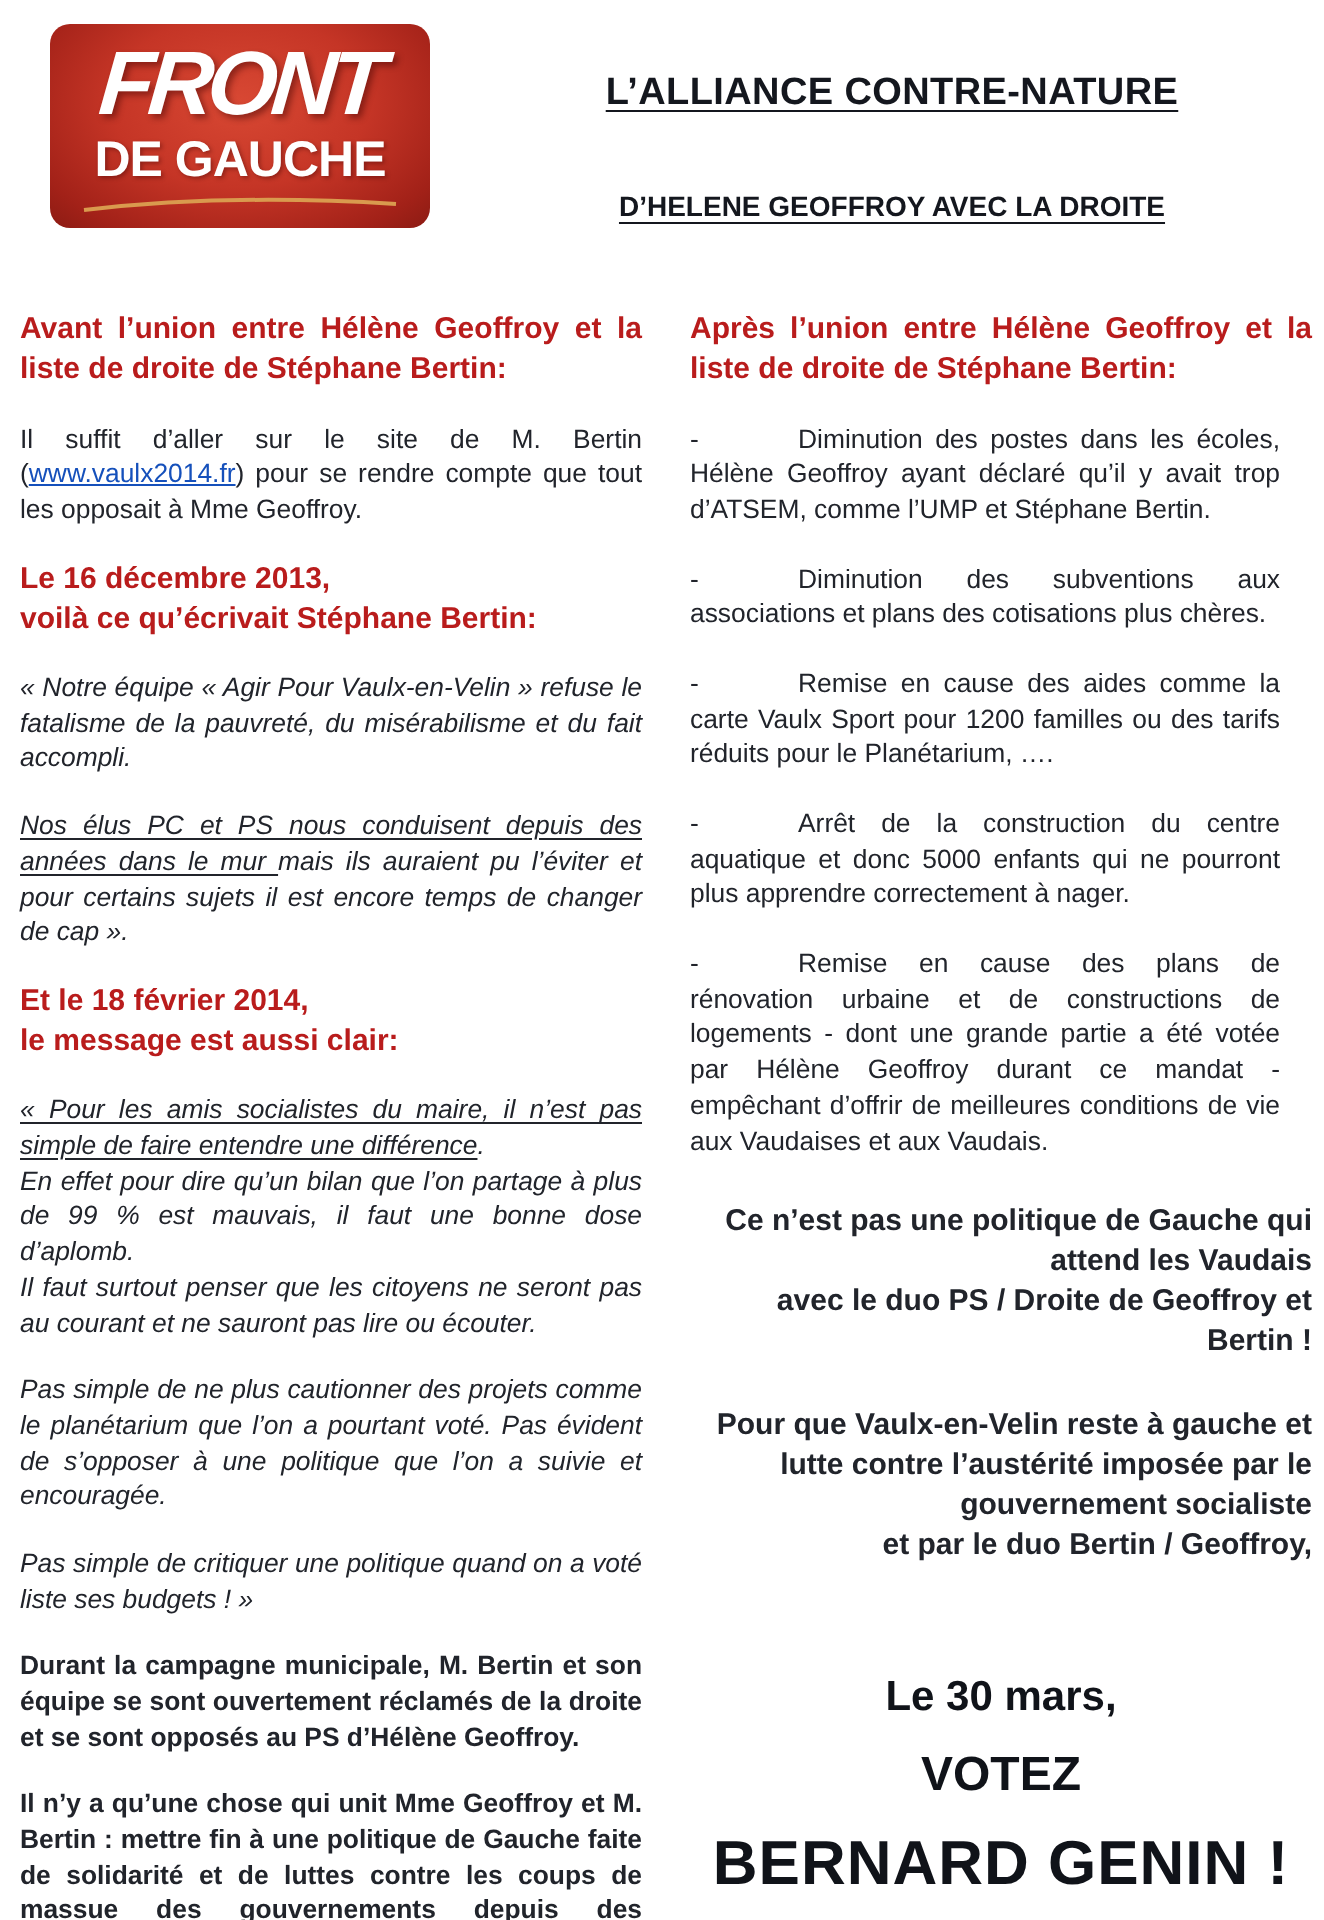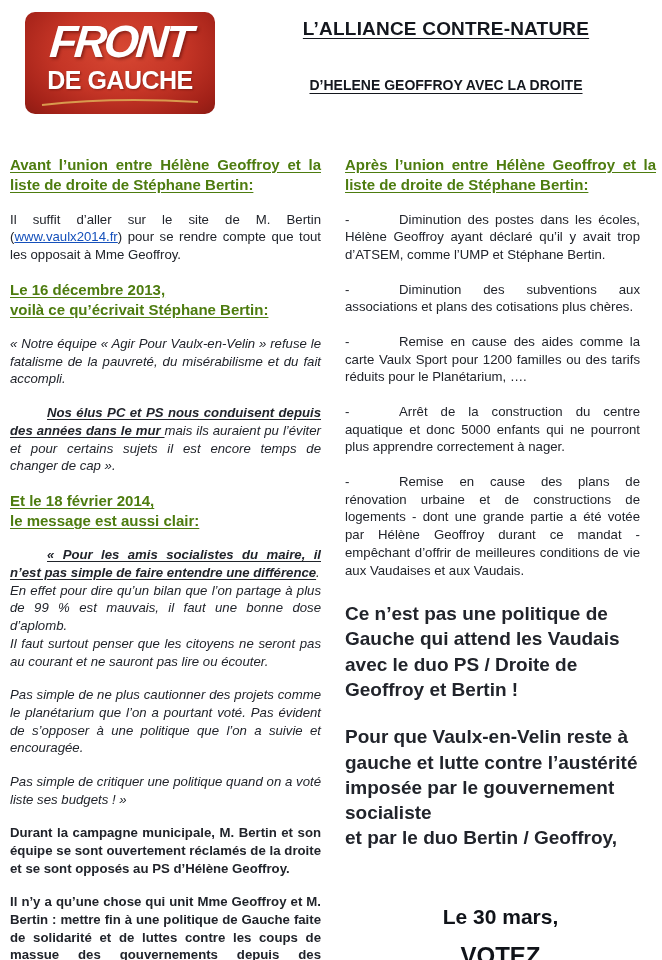--- a/index.html
+++ b/index.html
@@ -20,46 +20,46 @@
     font-size:45px; font-weight:bold; font-style:italic; color:#fff;
     letter-spacing:-3px; line-height:1; transform:skewX(-5deg);
     text-shadow:2px 2px 3px rgba(60,0,0,.45);
   }
   .logo-gauche {
     font-size:25px; font-weight:bold; color:#fff; line-height:1; margin-top:4px;
     letter-spacing:-0.5px; text-shadow:1px 1px 2px rgba(60,0,0,.4);
   }
   .logo-swoosh { margin-top:4px; display:block; }
 
-  .titles { position:absolute; left:234px; top:18px; width:424px; text-align:center; color:#14171e; }
+  .titles { position:absolute; left:234px; top:36px; width:424px; text-align:center; color:#14171e; }
   .title1 { font-size:19px; font-weight:bold; text-decoration:underline; text-underline-offset:3px; letter-spacing:.2px; }
   .title2 { margin-top:37px; font-size:14px; font-weight:bold; text-decoration:underline; text-underline-offset:3px; white-space:nowrap; }
 
   
   .columns { position:absolute; top:155px; left:10px; right:6px; display:flex; gap:24px; }
   .col { flex:1; font-size:13.2px; line-height:1.34; }
 
   .h {
-    font-size:15px; font-weight:bold; color:#4d7c0f;
-    text-decoration:underline; text-underline-offset:2px;
+    font-size:15px; font-weight:bold; color:#b91c1c;
+    text-underline-offset:2px;
     line-height:1.35; margin:0 0 15px 0;
   }
   .justify { text-align:justify; }
   .preline { white-space:pre-line; }
 
   p.block { margin:0 0 16px 0; text-align:justify; }
   .quote { font-style:italic; }
-  .biu { font-weight:bold; text-decoration:underline; text-underline-offset:2px;margin-left:37px; }
+  .biu { font-weight:normal; text-decoration:underline; text-underline-offset:2px; }
   .bold { font-weight:bold; }
   a.link { color:#1550bb; text-decoration:underline; cursor:pointer; }
 
   .bullet { margin:0 16px 17px 0; text-align:justify; }
   .bdash { display:inline-block; width:54px; }
 
-  .closing { text-align:left; font-weight:bold; font-size:19px; line-height:1.33; margin:0 0 22px 0; white-space:pre-line; }
+  .closing { text-align:right; font-weight:bold; font-size:15px; line-height:1.33; margin:0 0 22px 0; white-space:pre-line; }
   .closing-first { margin-top:22px; }
 
   .vote { text-align:center; font-weight:bold; margin-top:52px; color:#101319; }
   .vote-date  { font-size:21px; }
   .vote-votez { font-size:24px; margin-top:9px; }
   .vote-name  { font-size:31px; margin-top:7px; letter-spacing:.5px; }
 </style>
 </head>
 <body>
 

